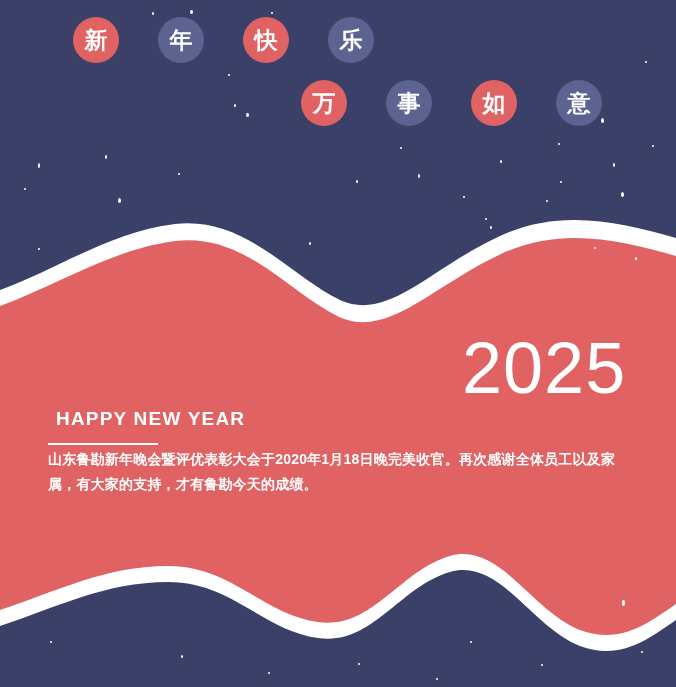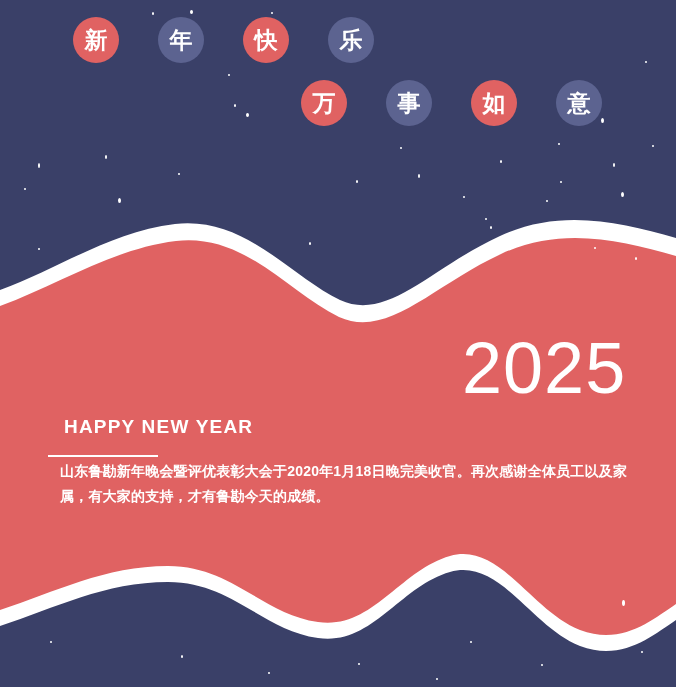--- a/index.html
+++ b/index.html
@@ -86,40 +86,40 @@
     left: 48px;
     top: 400px;
     width: 580px;
   }
   #headline {
     color: #ffffff;
     font-size: 19px;
     font-weight: bold;
     letter-spacing: 1.2px;
     line-height: 1.2;
-    margin: 16px;
+    margin: 8px;
   }
   #headline-rule {
     width: 110px;
     height: 2px;
     background: #ffffff;
     margin-top: 12px;
   }
 
   #body-copy {
     position: absolute;
     left: 48px;
     top: 447px;
     width: 580px;
     color: #ffffff;
     font-size: 14px;
     font-weight: bold;
     line-height: 25px;
     letter-spacing: 0.2px;
-    margin: 12px;
+    margin: 0;
   }
 </style>
 </head>
 <body>
 
 <div id="poster">
 
   <svg id="wave-art" viewBox="0 0 676 687" preserveAspectRatio="none">
 
     <rect x="0" y="0" width="676" height="687" fill="#3A4068"></rect>

